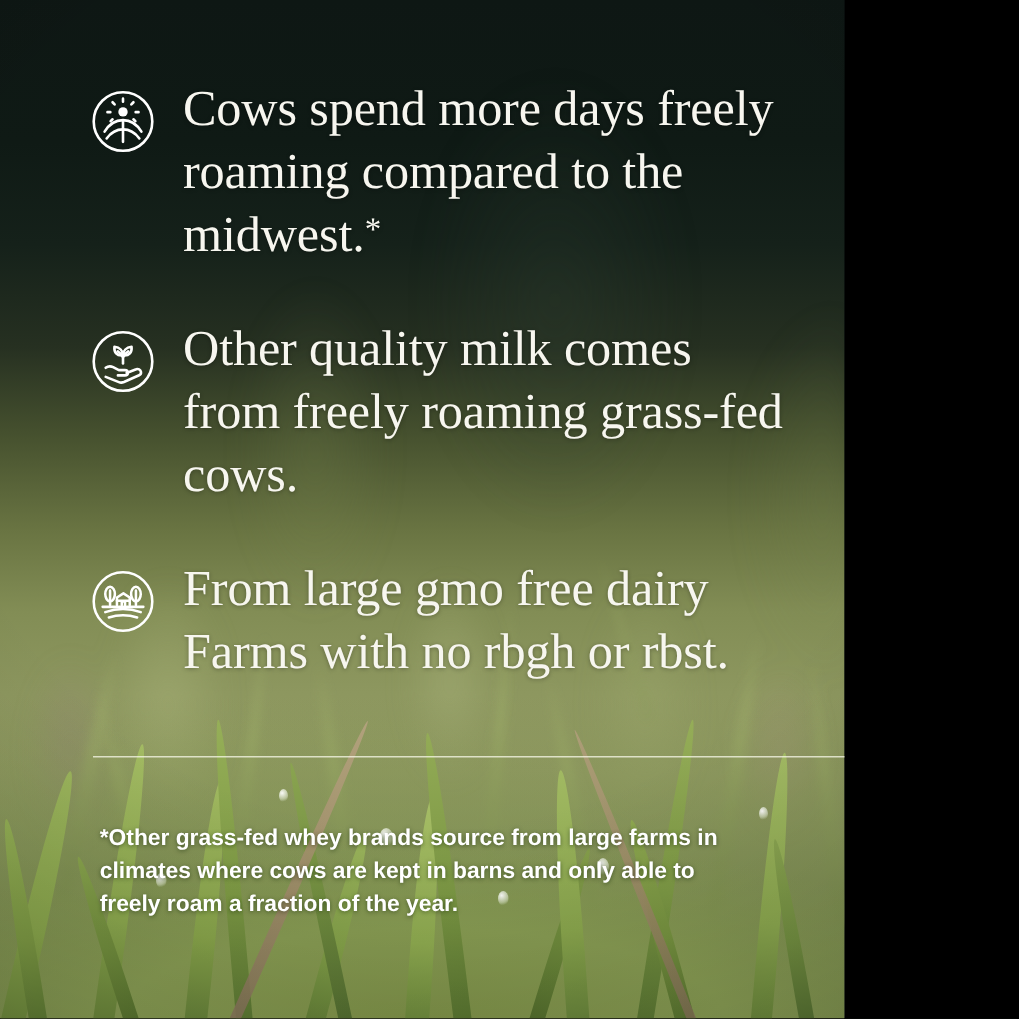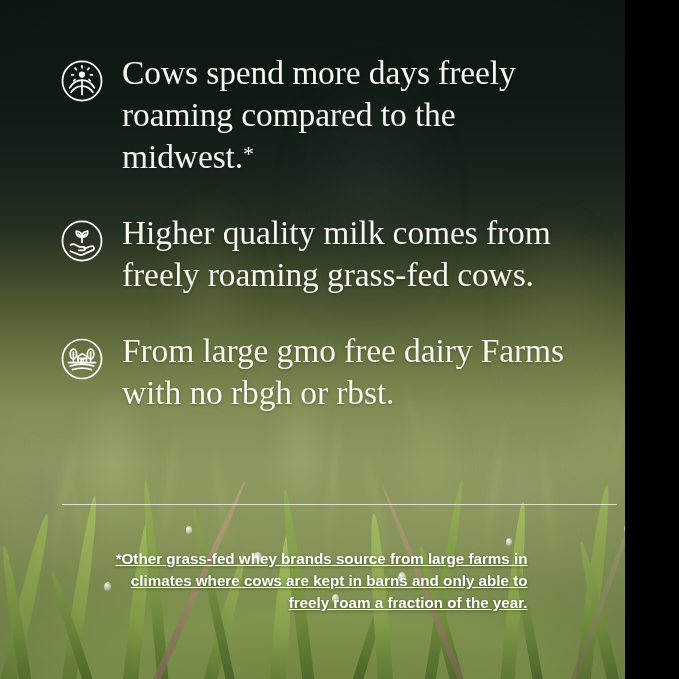--- a/index.html
+++ b/index.html
@@ -6,21 +6,21 @@
     margin: 0;
     padding: 0;
     background: #000;
   }
   body {
     font-family: "Liberation Sans", sans-serif;
   }
 
   #poster {
     position: relative;
-    width: 625px;
+    width: 563px;
     height: 679px;
     overflow: hidden;
     background: #0d1512;
   }
 
   
   .bg-layer {
     position: absolute;
     left: 0; top: 0;
     width: 100%; height: 100%;
@@ -160,28 +160,27 @@
     height: 1px;
     background: rgba(245,246,230,.78);
   }
 
   .footnote {
     position: absolute;
     left: 50%;
     transform: translateX(-50%);
     top: 548px;
     width: 430px;
-    text-align: right;
+    text-align: left;
     font-family: "Liberation Sans", sans-serif;
     font-weight: bold;
     font-size: 15.2px;
     line-height: 1.44;
     color: #ffffff;
     text-shadow: 0 1px 3px rgba(20,40,10,.55);
-    text-decoration: underline;
   }
 </style>
 </head>
 <body>
 
 <div id="poster">
 
   <div class="bg-layer bg-base"></div>
   <div class="bg-layer bg-bokeh"></div>
 
@@ -263,21 +262,21 @@
             <circle cx="24" cy="24" r="21.3"></circle>
             <path d="M24 25.4v-8.2"></path>
             <path d="M24 19.6c0-3.4-2.4-5.9-6.2-6.3-.5 3.9 1.6 6.9 6.2 6.3z"></path>
             <path d="M24 19.6c0-3.4 2.4-5.9 6.2-6.3.5 3.9-1.6 6.9-6.2 6.3z"></path>
             <path d="M20.2 16.6c1.6 1 3 2.4 3.8 4.3M27.8 16.6c-1.6 1-3 2.4-3.8 4.3"></path>
             <path d="M11.4 28.6c1.6-1.2 3.6-1.4 5.4-.5l4.2 2.2h4.4c1.3 0 2.1 1 2.1 2s-.9 1.8-2.1 1.8h-5.1"></path>
             <path d="M26.6 32.3l7-2.6c1.5-.6 3 .2 3.4 1.6.3 1.1-.2 2.2-1.3 2.7l-11 4.9c-1.2.5-2.5.6-3.7.1l-9.6-3.8"></path>
           </svg>
         </span>
         <div class="bullet-text">
-          <span>Higher quality milk comes from freely roaming grass-fed cows.</span><span class="star"></span>
+          <span>Other quality milk comes from freely roaming grass-fed cows.</span><span class="star"></span>
         </div>
       </div>
 
       <div class="bullet">
         <span class="bullet-icon">
           <svg viewBox="0 0 48 48" fill="none" stroke="#ffffff" stroke-width="1.85" stroke-linecap="round" stroke-linejoin="round">
             <circle cx="24" cy="24" r="21.3"></circle>
             <ellipse cx="14.6" cy="18.6" rx="3.5" ry="5.3"></ellipse>
             <path d="M14.6 16.1v10.4"></path>
             <ellipse cx="33.4" cy="18.6" rx="3.5" ry="5.3"></ellipse>

